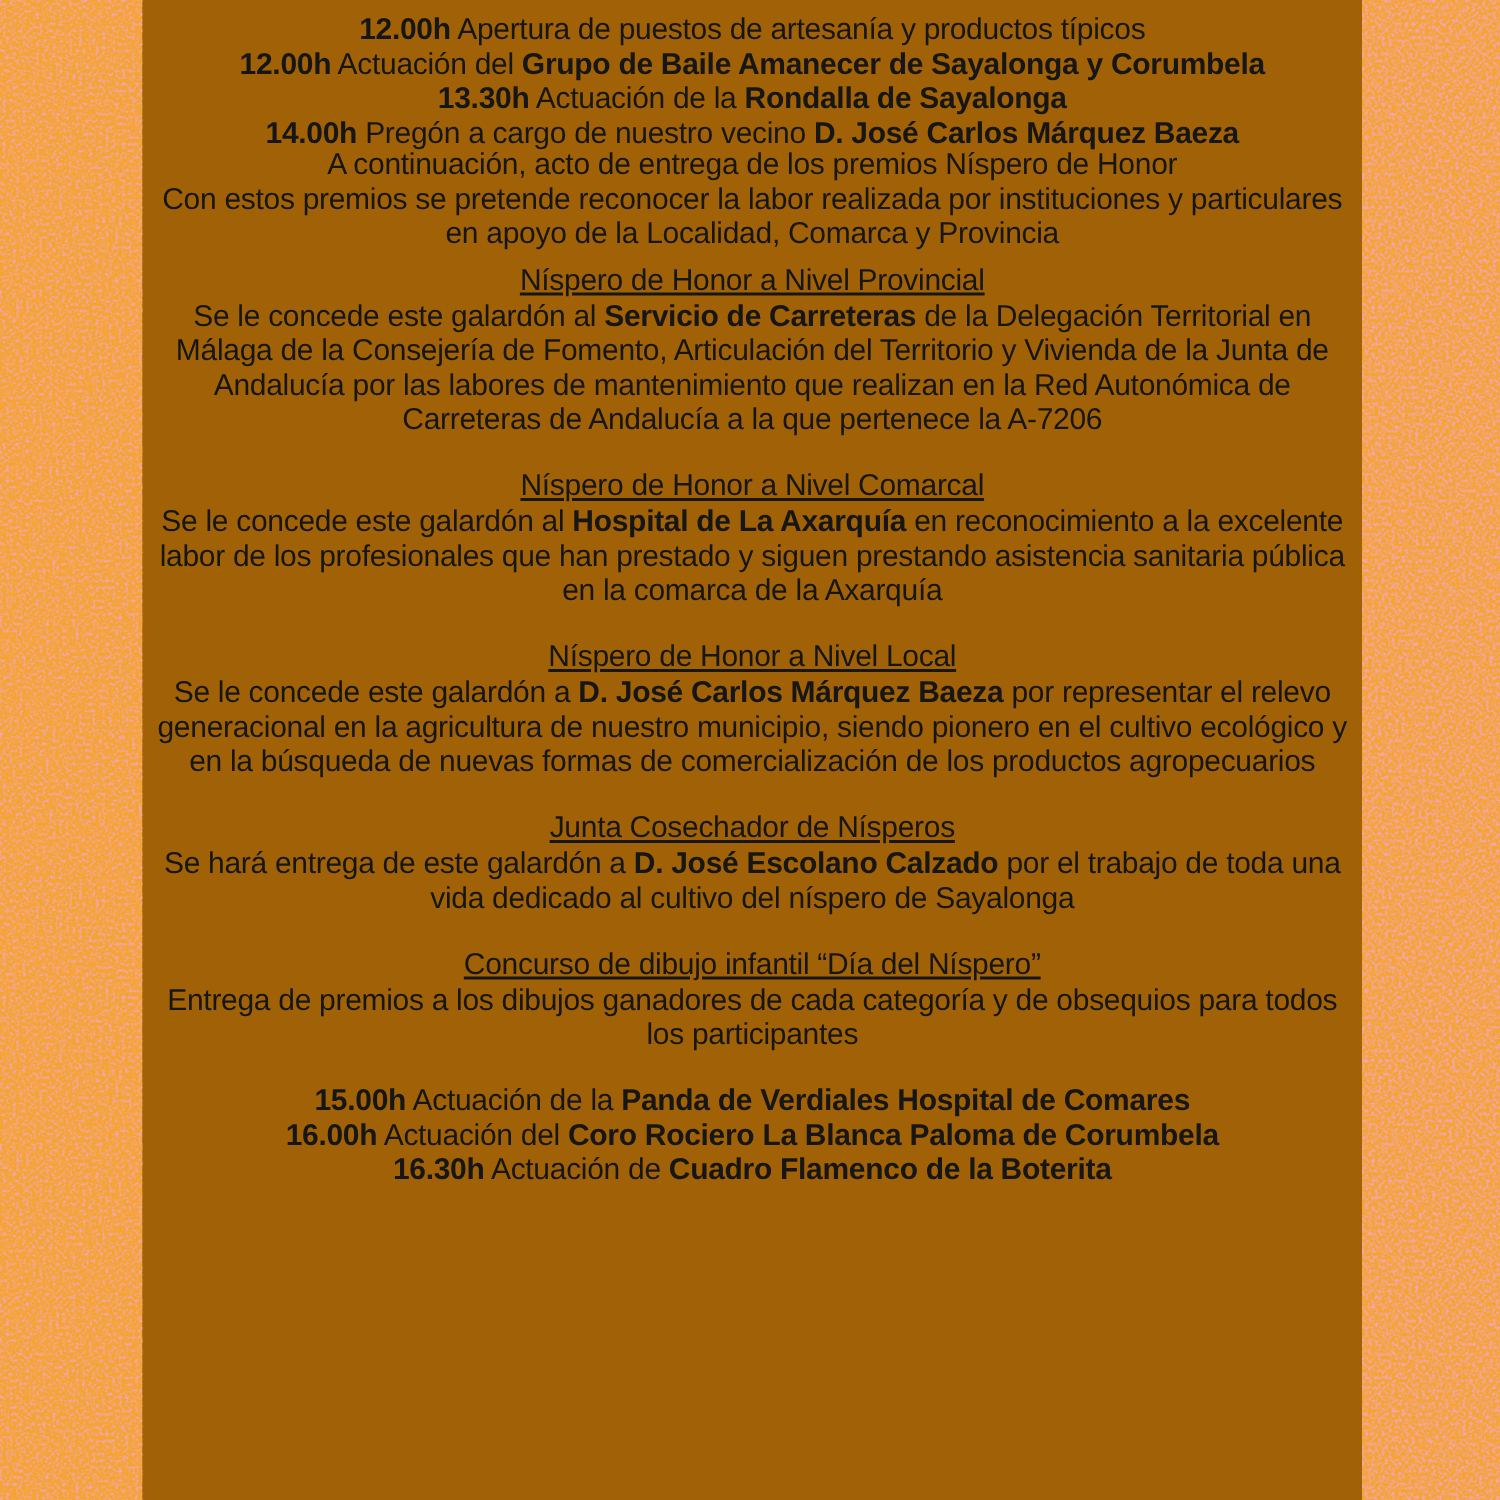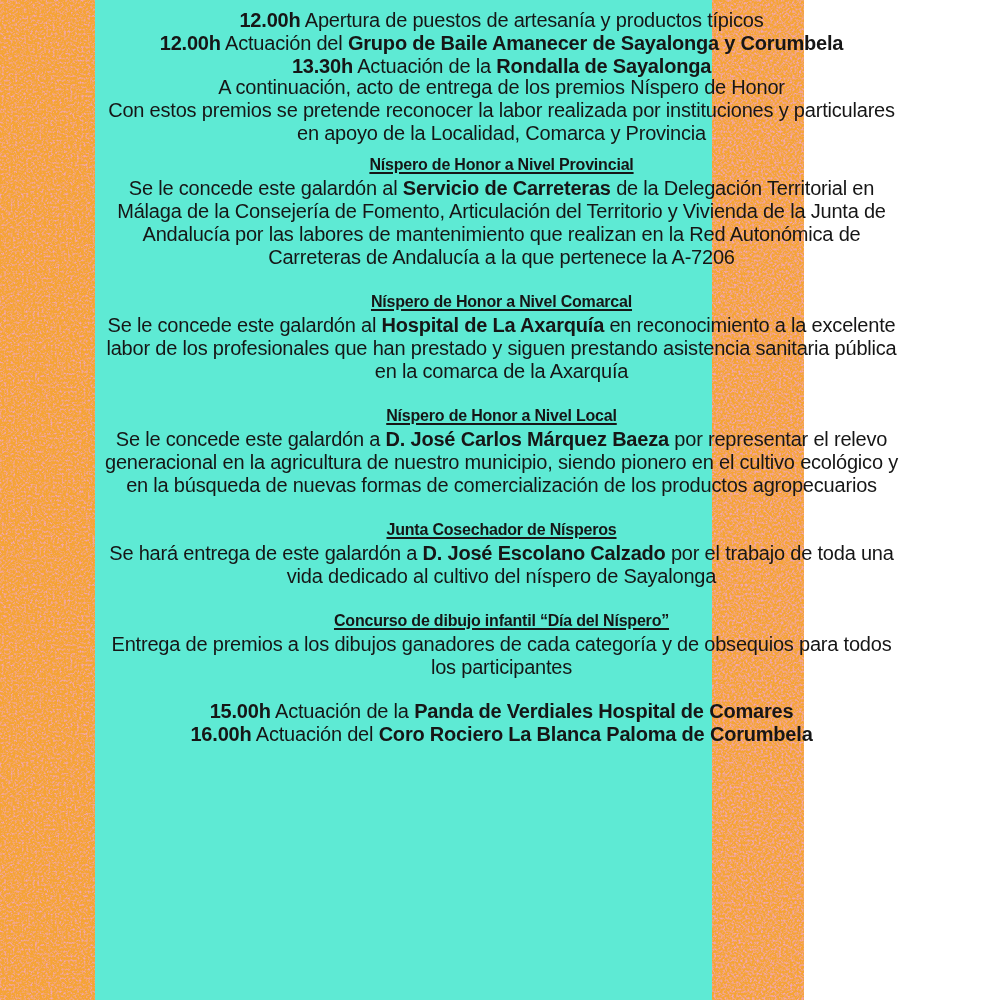--- a/index.html
+++ b/index.html
@@ -9,23 +9,23 @@
   }
   body {
     width: 1000px;
     height: 1000px;
     overflow: hidden;
     font-family: "Liberation Sans", sans-serif;
     color: #161616;
   }
   .poster {
     position: relative;
-    width: 804px;
+    width: 1000px;
     height: 1000px;
-    background: #5eead4;
+    background: #a16207;
   }
   .border-tex {
     position: absolute;
     top: 0;
     height: 1000px;
     display: block;
   }
   .border-left { left: 0; width: 95px; }
   .border-right { right: 0; width: 92px; }
   .content {
@@ -46,23 +46,23 @@
     margin: 0 0 22px 0;
   }
   .event strong { font-weight: 700; }
   .intro {
     font-size: 20px;
     line-height: 23px;
     margin: -2px 0 8px 0;
   }
   .award { margin: 0 0 21px 0; }
   .award h2 {
-    font-size: 16px;
+    font-size: 20px;
     line-height: 23px;
-    font-weight: 700;
+    font-weight: 400;
     margin: 0 0 1px 0;
     text-decoration: underline;
     text-decoration-thickness: 2px;
     text-underline-offset: 2px;
   }
   .award p {
     font-size: 20px;
     line-height: 23px;
   }
   .award strong { font-weight: 700; }
@@ -89,20 +89,21 @@
     <rect width="95" height="1000" filter="url(#speckleL)"></rect>
   </svg>
   <svg class="border-tex border-right" width="92" height="1000" viewBox="0 0 92 1000" preserveAspectRatio="none">
     <rect width="92" height="1000" fill="#f5a434"></rect>
     <rect width="92" height="1000" filter="url(#speckleR)"></rect>
   </svg>
   <main class="content" id="content">
       <p class="event"><strong>12.00h</strong> <span>Apertura de puestos de artesanía y productos típicos</span><strong></strong></p>
       <p class="event"><strong>12.00h</strong> <span>Actuación del </span><strong>Grupo de Baile Amanecer de Sayalonga y Corumbela</strong></p>
       <p class="event"><strong>13.30h</strong> <span>Actuación de la </span><strong>Rondalla de Sayalonga</strong></p>
+      <p class="event"><strong>14.00h</strong> <span>Pregón a cargo de nuestro vecino </span><strong>D. José Carlos Márquez Baeza</strong></p>
       <div class="intro">
         <div>A continuación, acto de entrega de los premios Níspero de Honor</div>
         <div>Con estos premios se pretende reconocer la labor realizada por instituciones y particulares en apoyo de la Localidad, Comarca y Provincia</div>
       </div>
       <section class="award">
         <h2>Níspero de Honor a Nivel Provincial</h2>
         <p><span>Se le concede este galardón al </span><strong>Servicio de Carreteras</strong><span> de la Delegación Territorial en Málaga de la Consejería de Fomento, Articulación del Territorio y Vivienda de la Junta de Andalucía por las labores de mantenimiento que realizan en la Red Autonómica de Carreteras de Andalucía a la que pertenece la A-7206</span></p>
       </section>
       <section class="award">
         <h2>Níspero de Honor a Nivel Comarcal</h2>
@@ -115,14 +116,15 @@
       <section class="award">
         <h2>Junta Cosechador de Nísperos</h2>
         <p><span>Se hará entrega de este galardón a </span><strong>D. José Escolano Calzado</strong><span> por el trabajo de toda una vida dedicado al cultivo del níspero de Sayalonga</span></p>
       </section>
       <section class="award">
         <h2>Concurso de dibujo infantil “Día del Níspero”</h2>
         <p><span>Entrega de premios a los dibujos ganadores de cada categoría y de obsequios para todos los participantes</span><strong></strong><span></span></p>
       </section>
       <p class="event"><strong>15.00h</strong> <span>Actuación de la </span><strong>Panda de Verdiales Hospital de Comares</strong></p>
       <p class="event"><strong>16.00h</strong> <span>Actuación del </span><strong>Coro Rociero La Blanca Paloma de Corumbela</strong></p>
+      <p class="event"><strong>16.30h</strong> <span>Actuación de </span><strong>Cuadro Flamenco de la Boterita</strong></p>
     </main>
 </div>
 
 </body></html>

